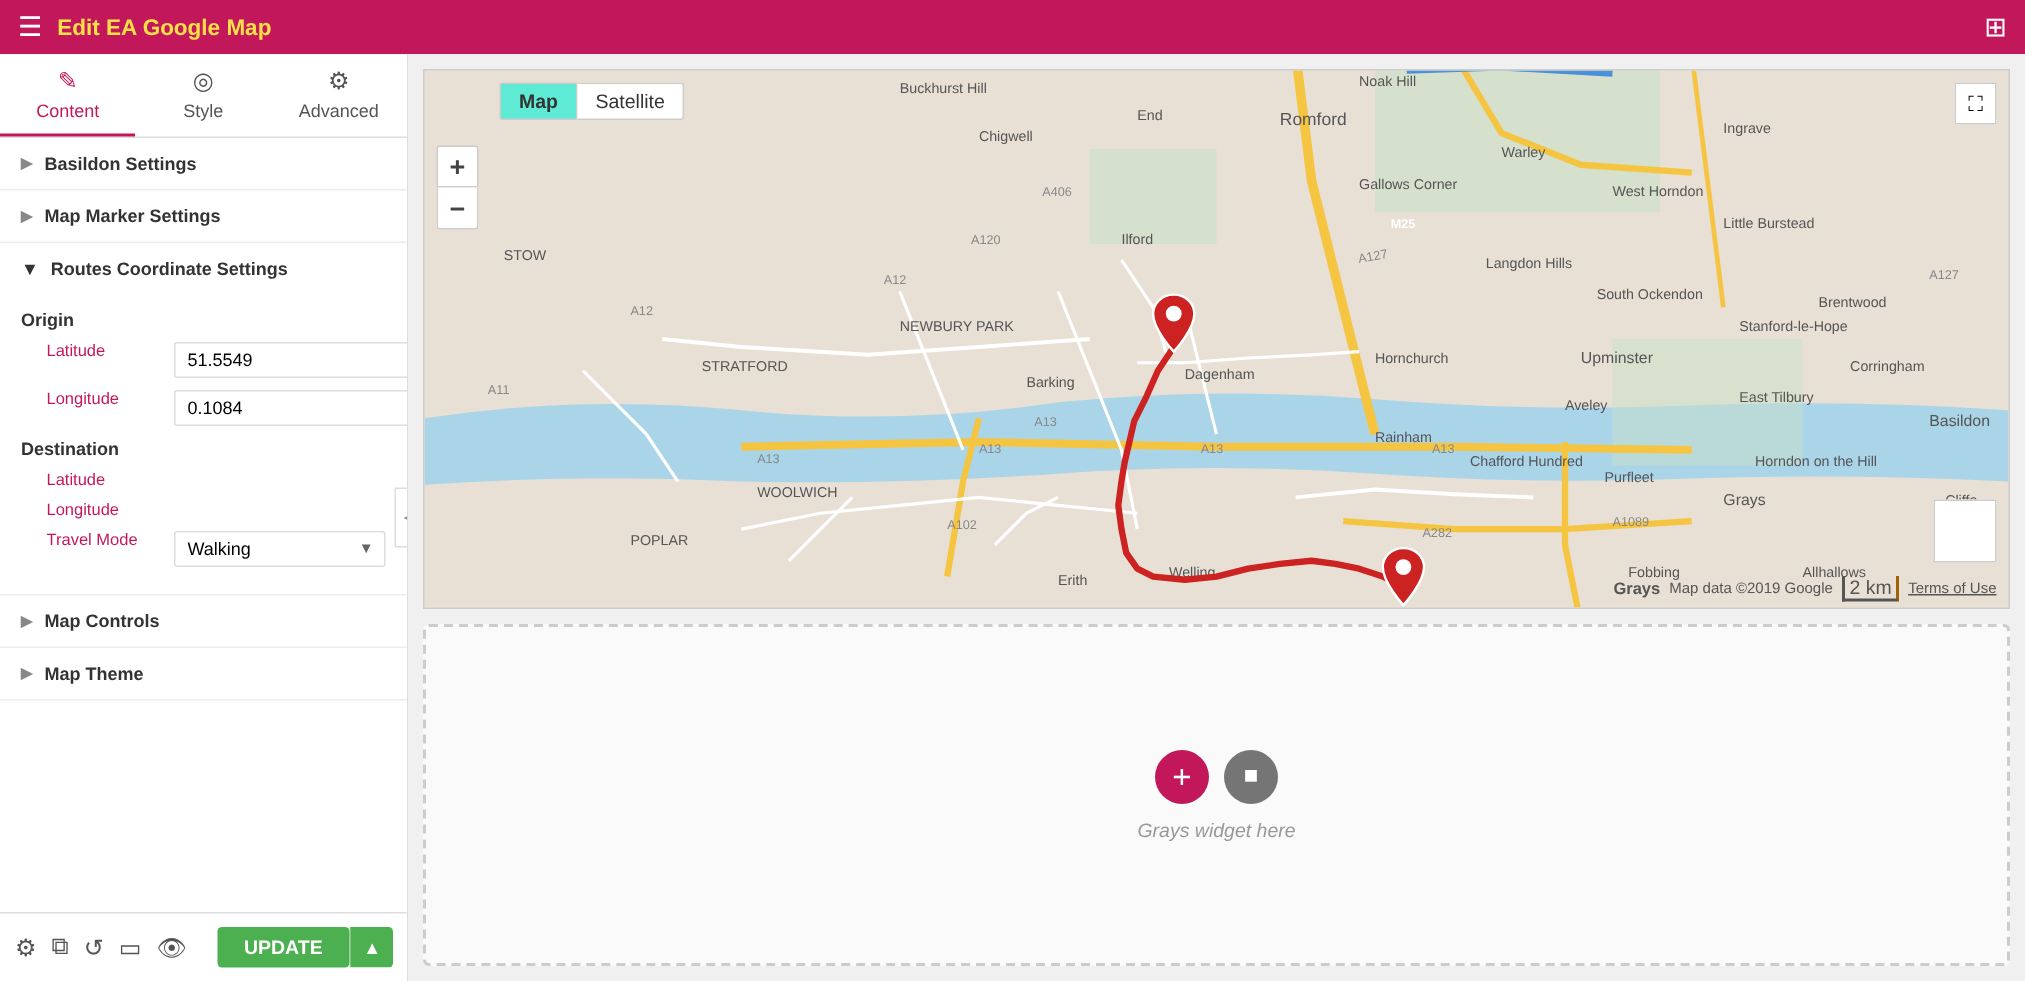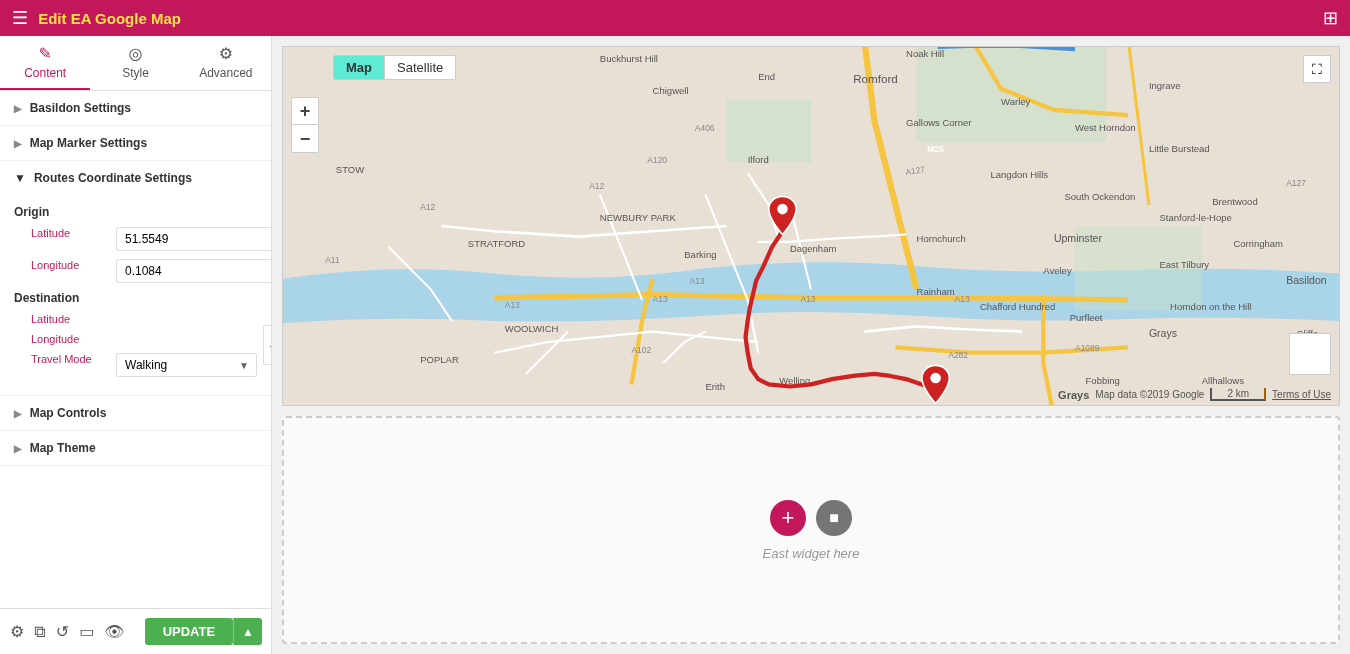--- a/index.html
+++ b/index.html
@@ -626,27 +626,27 @@
         <div class="map-type-btn">Satellite</div>
       </div>
 
       <div class="map-fullscreen-btn">⛶</div>
 
       <div class="map-white-box"></div>
 
       <div class="map-footer">
         <span class="map-logo">Grays</span>
         <span>Map data ©2019 Google</span>
-        <span style="border-left:2px solid #555;border-right:2px solid #a16207;border-bottom:2px solid #555;padding:0 15px;font-size:10px;">2 km</span>
+        <span style="border-left:2px solid #555;border-right:2px solid #a16207;border-bottom:2px solid #555;padding:0 3px;font-size:13px;">2 km</span>
         <span style="color:#555;text-decoration:underline;cursor:pointer;">Terms of Use</span>
       </div>
     </div>
 
     <div class="widget-drop-zone">
       <div class="widget-buttons">
         <button class="widget-add-btn">+</button>
         <button class="widget-settings-btn">■</button>
       </div>
-      <span class="widget-drop-text">East widget here</span>
+      <span class="widget-drop-text">Grays widget here</span>
     </div>
 
   </div>
 </div>
 
 </body></html>

